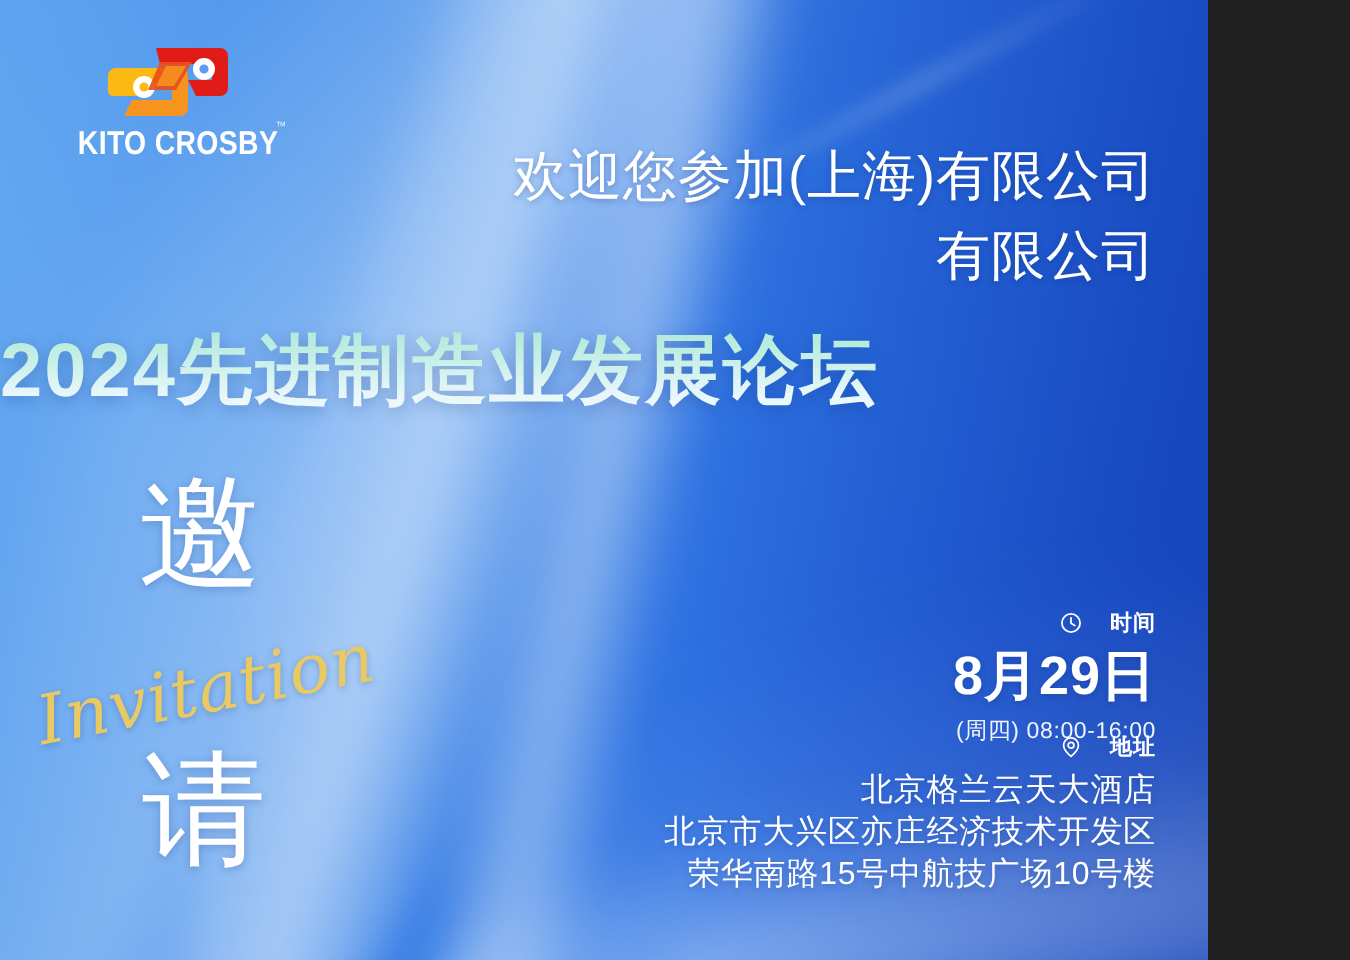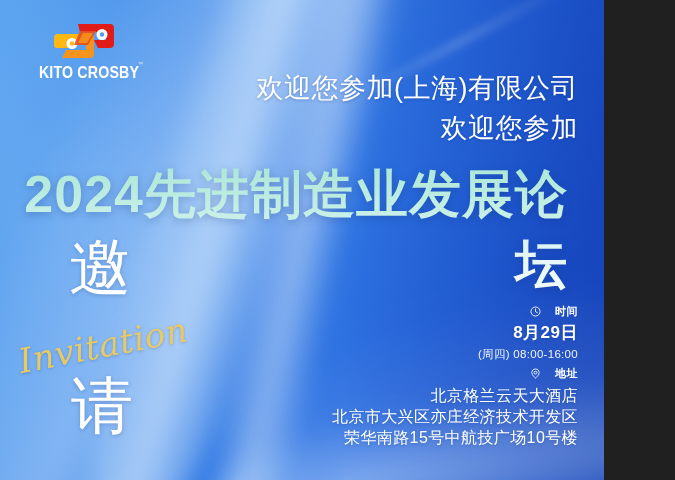--- a/index.html
+++ b/index.html
@@ -143,22 +143,21 @@
     letter-spacing: 0.5px;
     text-shadow: 0 1px 3px rgba(10,40,110,0.30);
   }
 
   
   .forum-title {
     position: absolute;
     left: 0;
     right: 36px;
     top: 160px;
-    text-align: right;
-    font-size: 52px;
+    font-size: 38px;
     font-weight: 700;
     letter-spacing: 1px;
     background: linear-gradient(180deg, #a9e6d6 0%, #c6efe6 38%, #e6f6f8 70%, #f4fbfd 100%);
     -webkit-background-clip: text;
     background-clip: text;
     color: transparent;
     -webkit-text-fill-color: transparent;
     filter: drop-shadow(0 2px 4px rgba(10,40,110,0.28));
   }
 
@@ -225,21 +224,21 @@
     font-weight: 700;
     letter-spacing: 0.5px;
     margin-bottom: 4px;
   }
   .info-icon {
     display: inline-flex;
     width: 11px;
     height: 11px;
   }
   .info-main {
-    font-size: 17px;
+    font-size: 27px;
     font-weight: 700;
     letter-spacing: 0.5px;
     line-height: 1.15;
     margin-bottom: 4px;
     text-shadow: 0 1px 3px rgba(10,40,110,0.28);
   }
   .info-sub {
     font-size: 11.5px;
     font-weight: 400;
     letter-spacing: 0.3px;
@@ -283,21 +282,21 @@
       </svg>
     </div>
     <div class="logo-word">
       <span>KITO CROSBY</span>
       <span class="logo-tm">™</span>
     </div>
   </div>
 
   <div class="headline">
     <div class="line">欢迎您参加(上海)有限公司</div>
-    <div class="line">欢迎您参加</div>
+    <div class="line">有限公司</div>
   </div>
 
   <div class="forum-title">2024先进制造业发展论坛</div>
 
   <div class="invite-block">
     <div class="invite-cn top">邀</div>
     <div class="invite-cn bot">请</div>
     <div class="invite-en">Invitation</div>
   </div>
 

